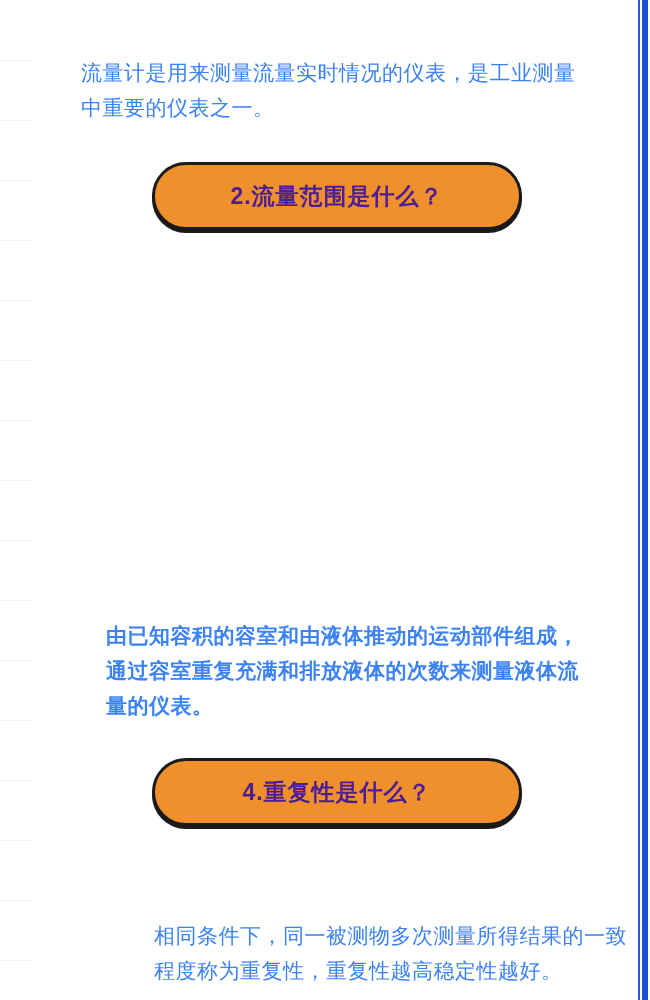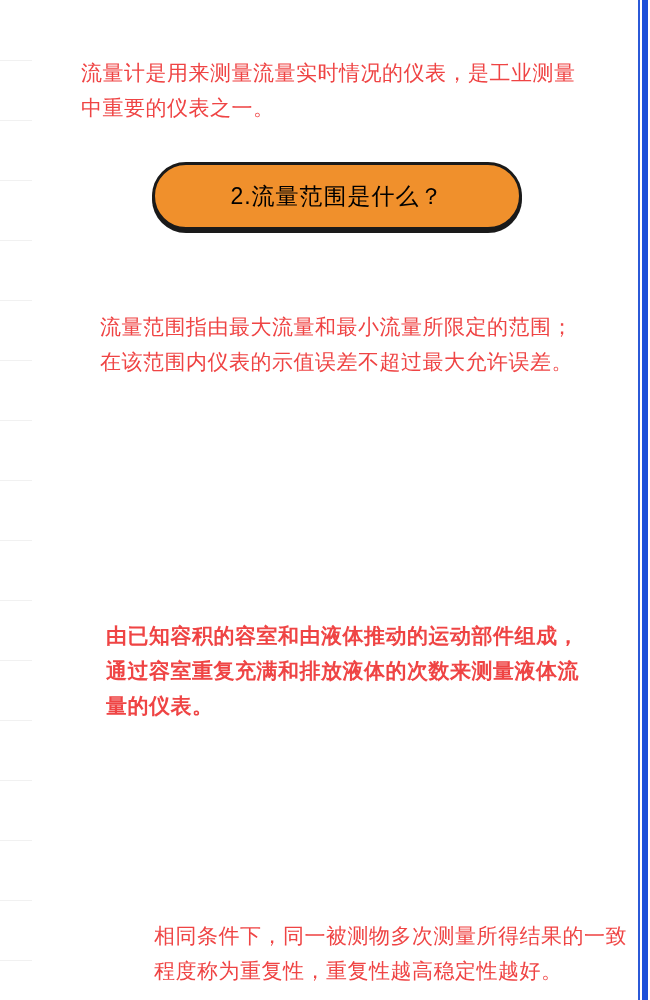--- a/index.html
+++ b/index.html
@@ -62,21 +62,21 @@
   .page {
     position: absolute;
     left: 32px;
     top: 0;
     width: 606px;
     height: 1000px;
     background: #ffffff;
   }
 
   .para {
-    color: #ef4444;
+    color: #3b82f6;
     font-size: 21px;
     line-height: 35px;
     letter-spacing: 0.5px;
     font-weight: 500;
   }
 
   .para-1 {
     position: absolute;
     left: 49px;
     top: 34px;
@@ -101,23 +101,23 @@
     top: 897px;
     width: 484px;
     margin-left: 48px;
   }
 
   .pill {
     position: absolute;
     background: #f0902c;
     border: 3px solid #1a1a1a;
     border-radius: 34px;
-    color: #000000;
+    color: #4c1d95;
     font-size: 23px;
-    font-weight: normal;
+    font-weight: bold;
     letter-spacing: 1px;
     display: flex;
     align-items: center;
     justify-content: center;
     box-sizing: border-box;
     box-shadow: 0 3px 0 0 #1a1a1a;
   }
   .pill-2 {
     left: 120px;
     top: 162px;
@@ -158,25 +158,25 @@
   <div class="tick" style="top:900px"></div>
   <div class="tick" style="top:960px"></div>
 </div>
 
 <div class="page">
 
   <p class="para para-1">流量计是用来测量流量实时情况的仪表，是工业测量中重要的仪表之一。</p>
 
   <div class="pill pill-2">2.流量范围是什么？</div>
 
-  <p class="para para-2">流量范围指由最大流量和最小流量所限定的范围；在该范围内仪表的示值误差不超过最大允许误差。</p>
 
 
   <p class="para para-3">由已知容积的容室和由液体推动的运动部件组成，通过容室重复充满和排放液体的次数来测量液体流量的仪表。</p>
 
+  <div class="pill pill-4">4.重复性是什么？</div>
 
   <p class="para para-4">相同条件下，同一被测物多次测量所得结果的一致程度称为重复性，重复性越高稳定性越好。</p>
 
 </div>
 
 <div class="right-bar-outer">
   <div class="right-bar-blue"></div>
 </div>
 <div class="right-bar-thin"></div>
 

